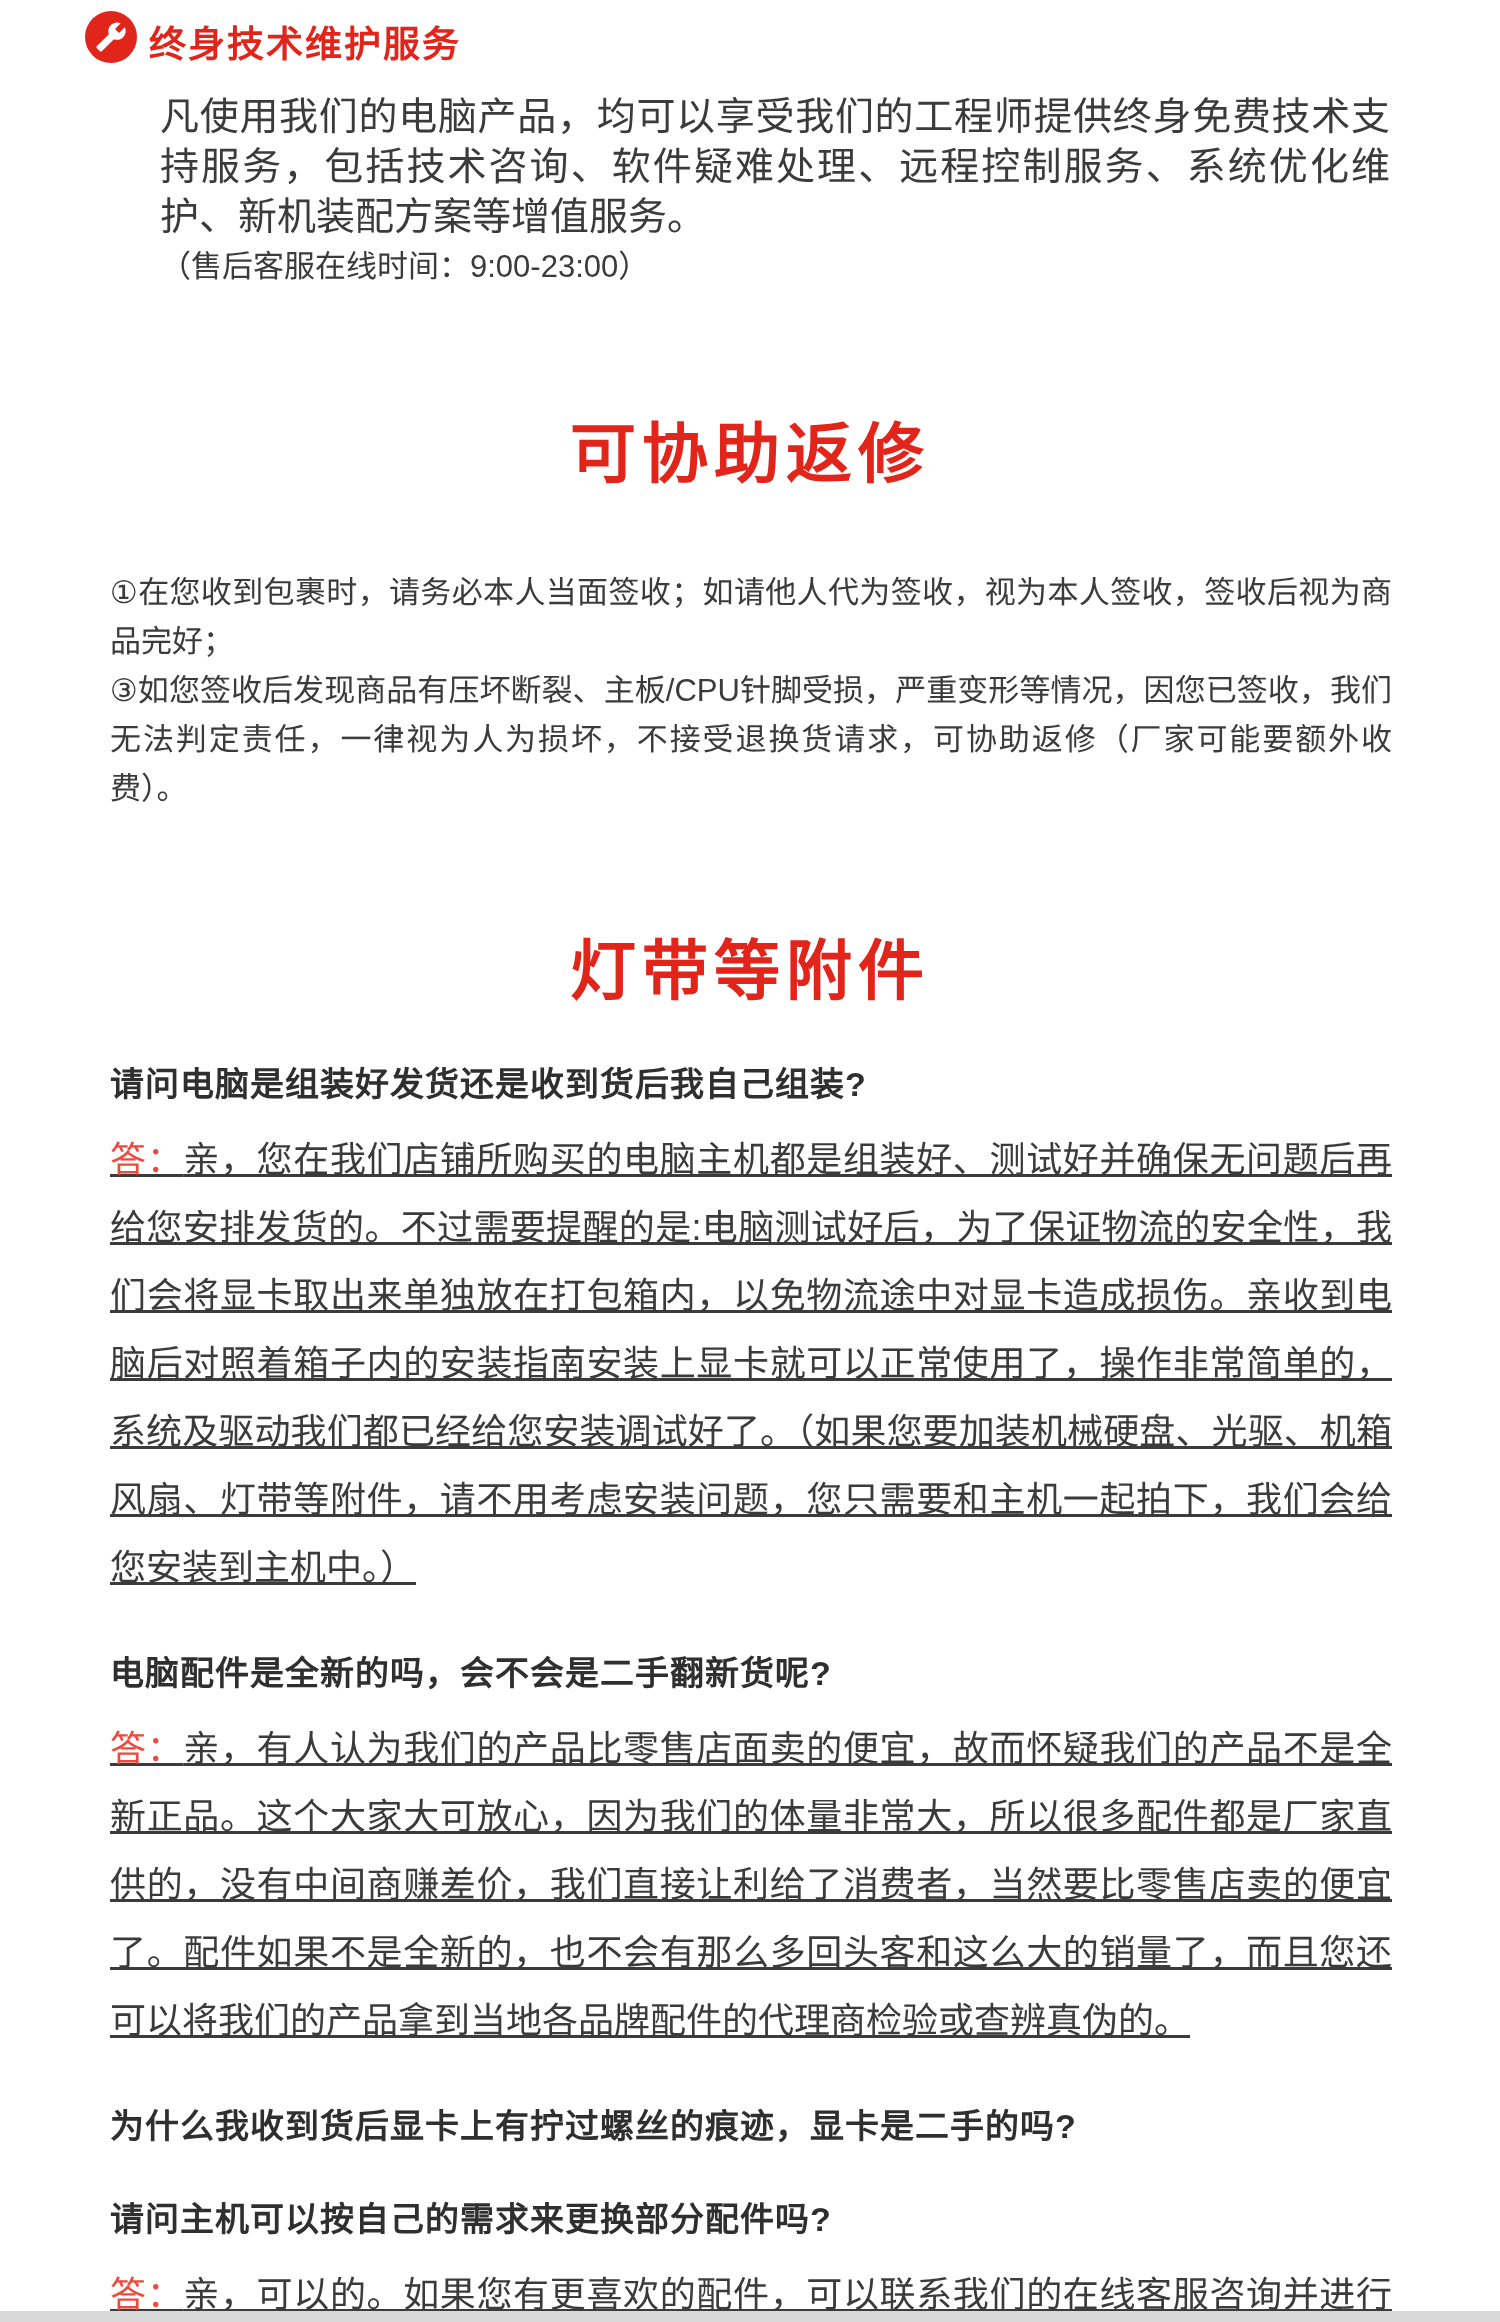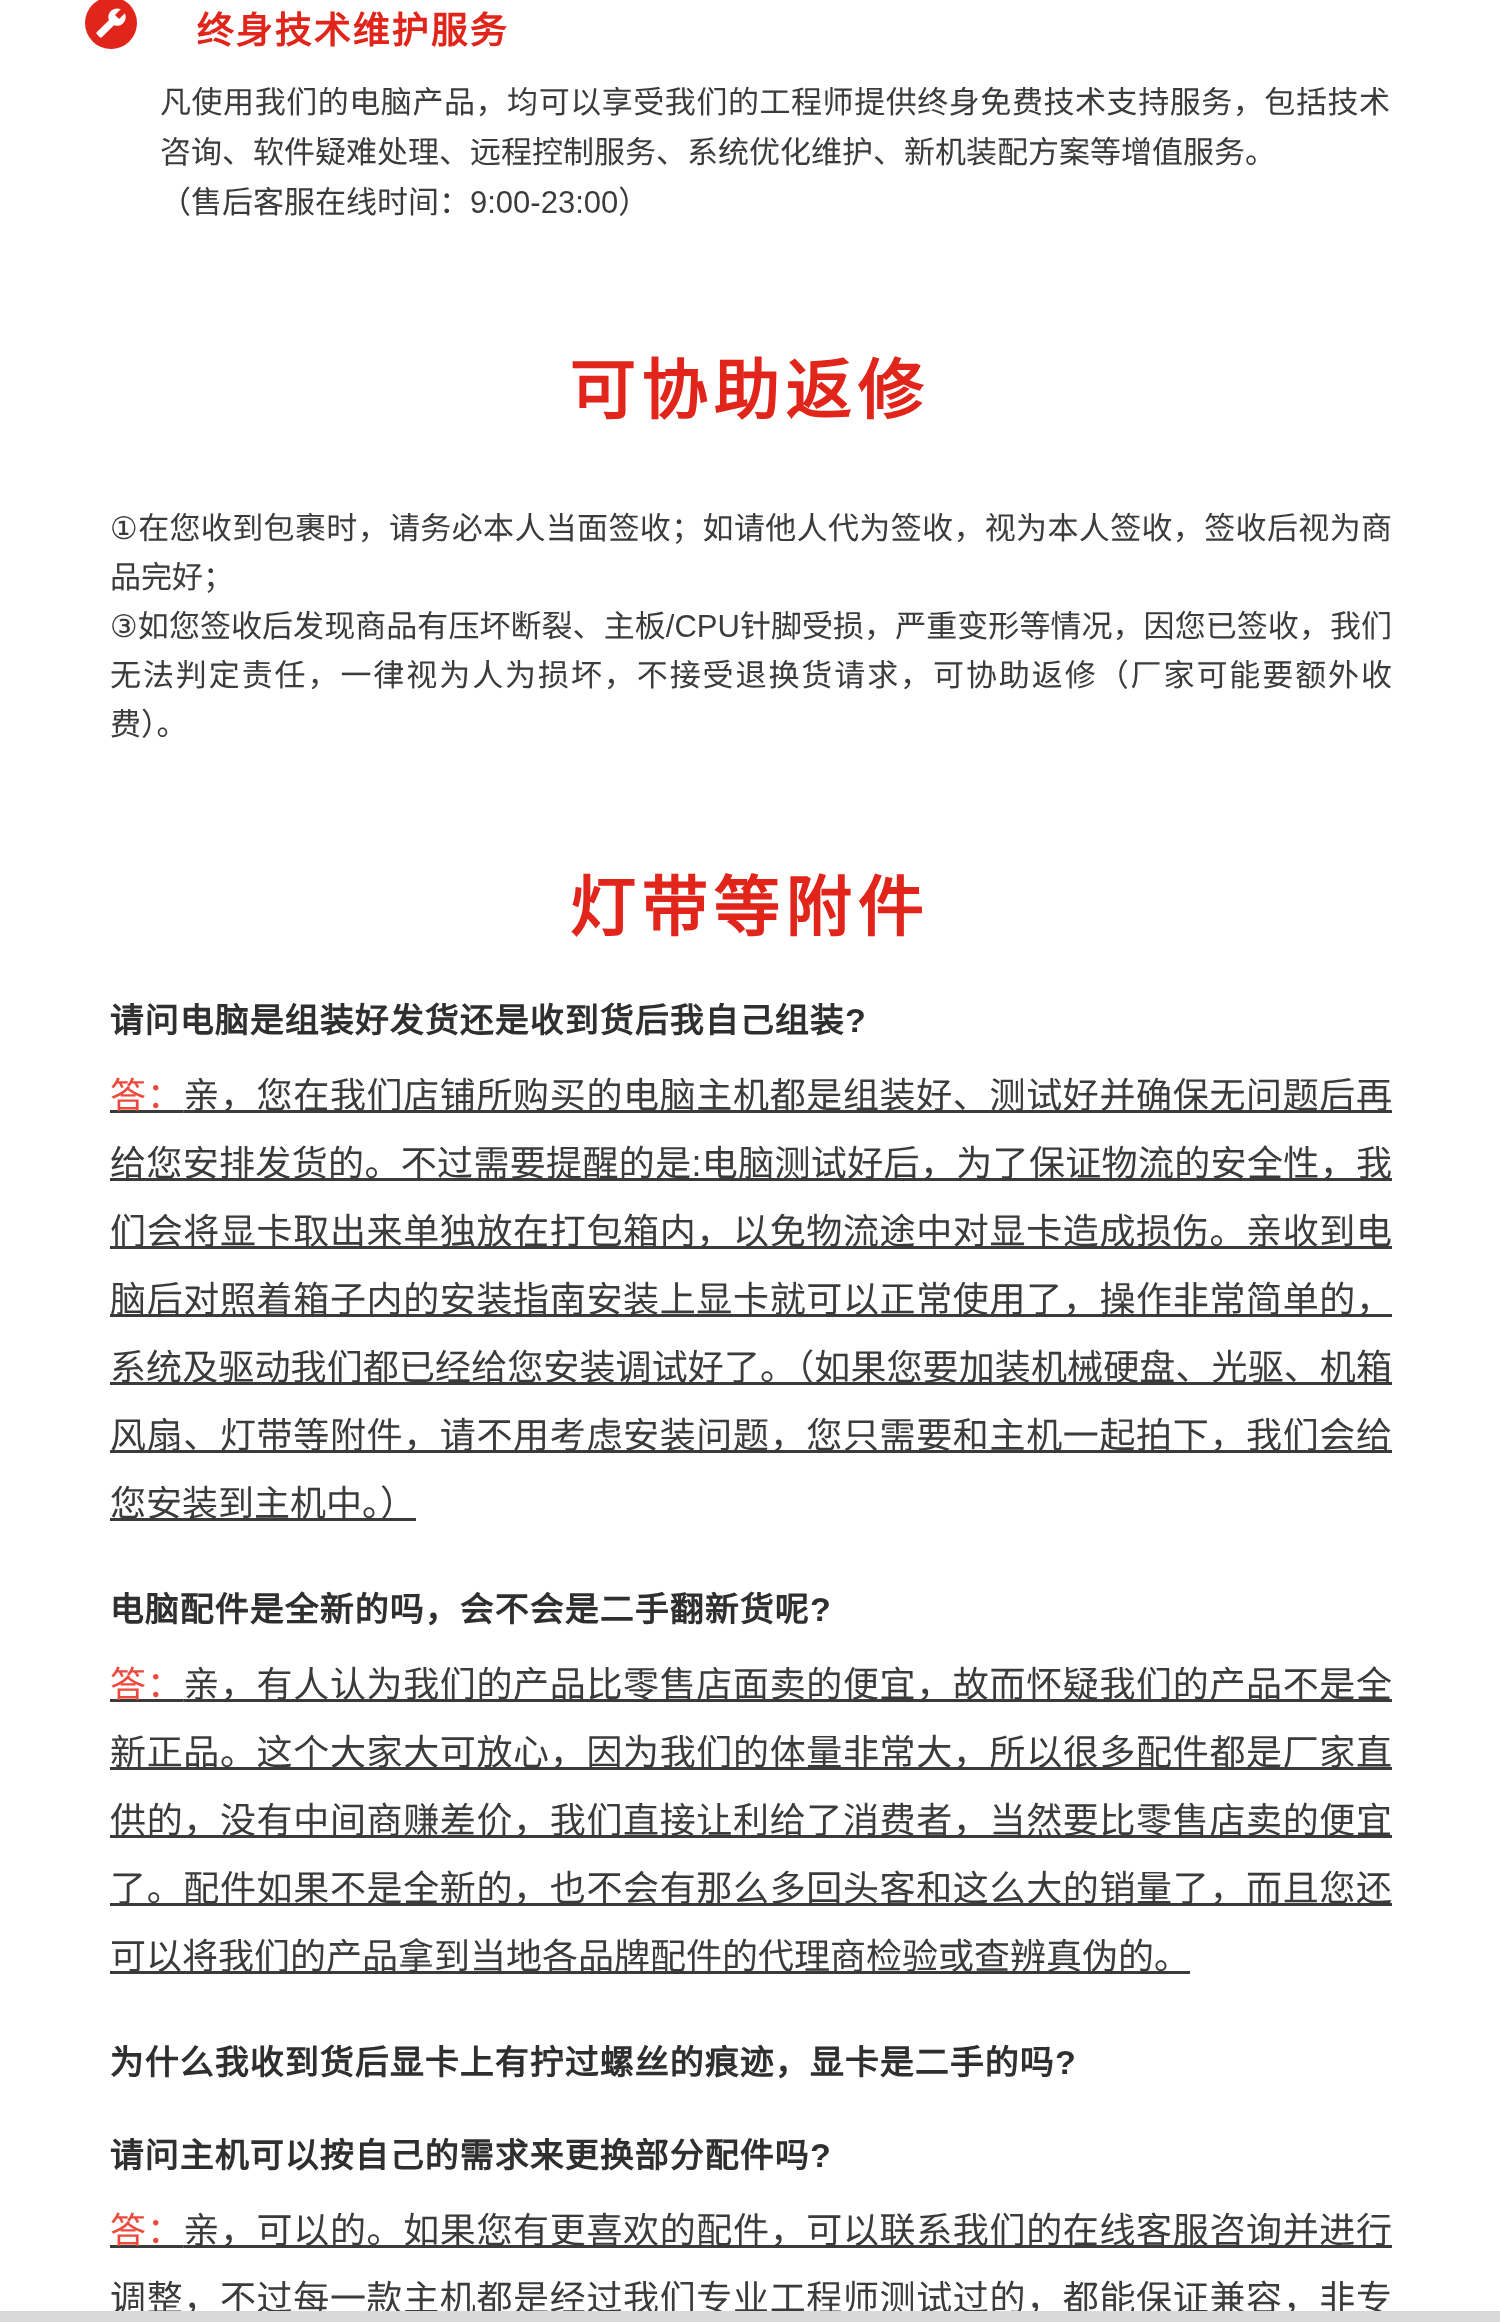--- a/index.html
+++ b/index.html
@@ -15,37 +15,37 @@
     width:1500px;height:2322px;
     position:relative;overflow:hidden;
     font-family:"Liberation Sans","DejaVu Sans",sans-serif;
     color:var(--body-text);
   }
   .page{width:100%;height:100%;position:relative;}
 
   
   .service-header{
     display:flex;align-items:center;
-    padding-left:85px;padding-top:0;gap:48px;
+    padding-left:85px;padding-top:14px;
   }
   .icon-circle{
     width:52px;height:52px;border-radius:50%;
     background:var(--title-red);
     display:flex;align-items:center;justify-content:center;
     margin-top:-8px;flex:0 0 auto;
   }
   .icon-circle svg{width:32px;height:32px;transform:scaleX(-1);}
   .service-title{
     color:var(--title-red);
     font-size:37px;font-weight:bold;
     margin-left:12px;letter-spacing:2px;
   }
   .service-body{
     margin:24px 110px 0 160px;
-    font-size:31px;line-height:50px;
+    font-size:39px;line-height:50px;
     color:var(--body-text);
     text-align:justify;
   }
   .service-hours{
     margin:0 110px 0 160px;
     font-size:31px;line-height:50px;
     color:var(--body-text);
   }
 
   

